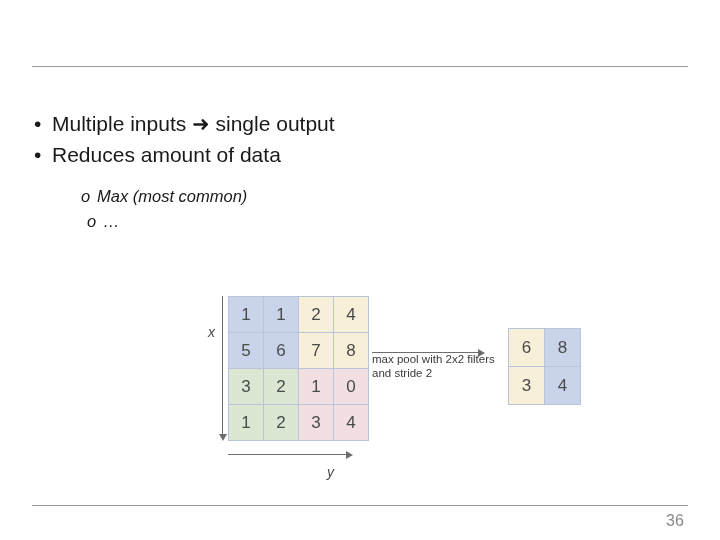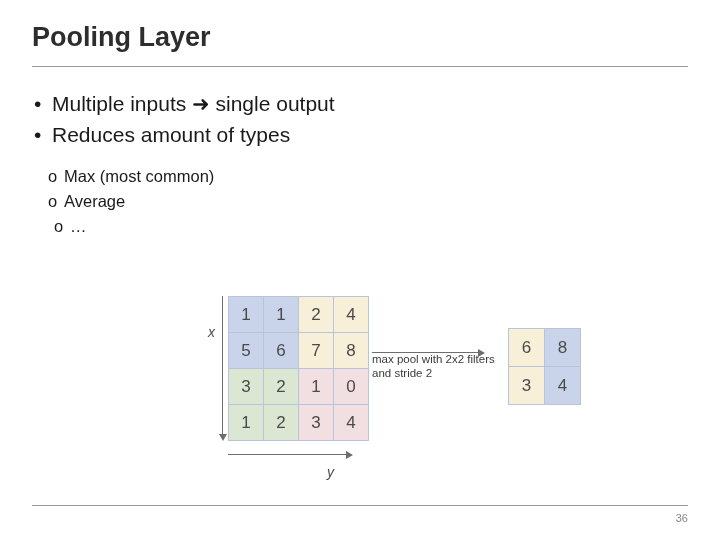--- a/index.html
+++ b/index.html
@@ -36,36 +36,37 @@
     left: 32px;
     top: 66px;
     width: 656px;
     height: 1px;
     background: #9a9a9a;
   }
   
   .bullets {
     position: absolute;
     left: 34px;
-    top: 88px;
+    top: 108px;
     width: 660px;
   }
   .bullet-l1 {
     font-size: 21px;
     color: #1a1a1a;
     line-height: 31px;
     white-space: nowrap;
   }
   .bullet-l1 .dot {
     display: inline-block;
     width: 18px;
   }
   .sub-bullets {
     margin-top: 14px;
-    margin-left: 14px;
+    margin-left: 47px;
+    font-style: italic;
   }
   .bullet-l2 {
     font-size: 16.5px;
     color: #1a1a1a;
     line-height: 25px;
     white-space: nowrap;
   }
   .bullet-l2 .circ {
     display: inline-block;
     width: 16px;
@@ -200,47 +201,43 @@
     top: 505px;
     width: 656px;
     height: 1px;
     background: #9a9a9a;
   }
   .page-number {
     position: absolute;
     left: 662px;
     top: 512px;
     width: 26px;
-    text-align: right;
-    font-size: 11px;
+    text-align: center;
+    font-size: 16px;
     color: #888888;
   }
 </style>
 </head>
 <body>
 
 <div class="slide">
 
-  <div class="title">Pooling Layer</div>
   <div class="title-rule"></div>
 
   <div class="bullets">
     <div class="bullet-l1">
       <span class="dot">•</span><span>Multiple inputs ➜ single output</span>
     </div>
     <div class="bullet-l1">
-      <span class="dot">•</span><span>Reduces amount of types</span>
+      <span class="dot">•</span><span>Reduces amount of data</span>
     </div>
 
     <div class="sub-bullets">
       <div class="bullet-l2">
         <span class="circ">o</span><span>Max (most common)</span>
-      </div>
-      <div class="bullet-l2">
-        <span class="circ">o</span><span>Average</span>
       </div>
       <div class="bullet-l2 ellipsis">
         <span class="circ">o</span><span>…</span>
       </div>
     </div>
   </div>
 
   <div class="figure">
 
     <div class="axis-x-label">x</div>

